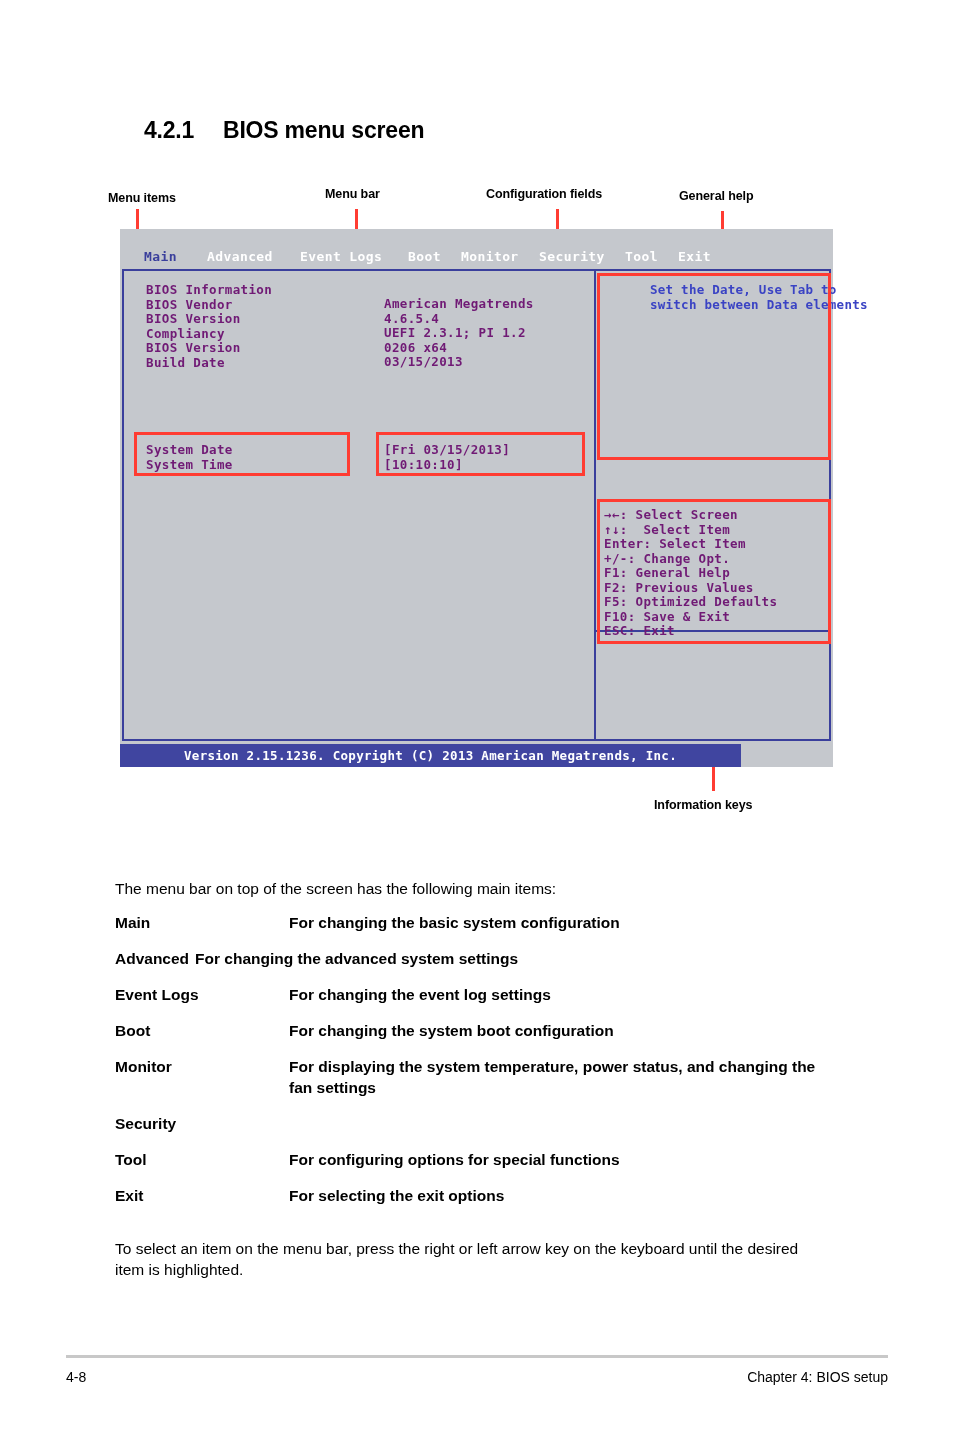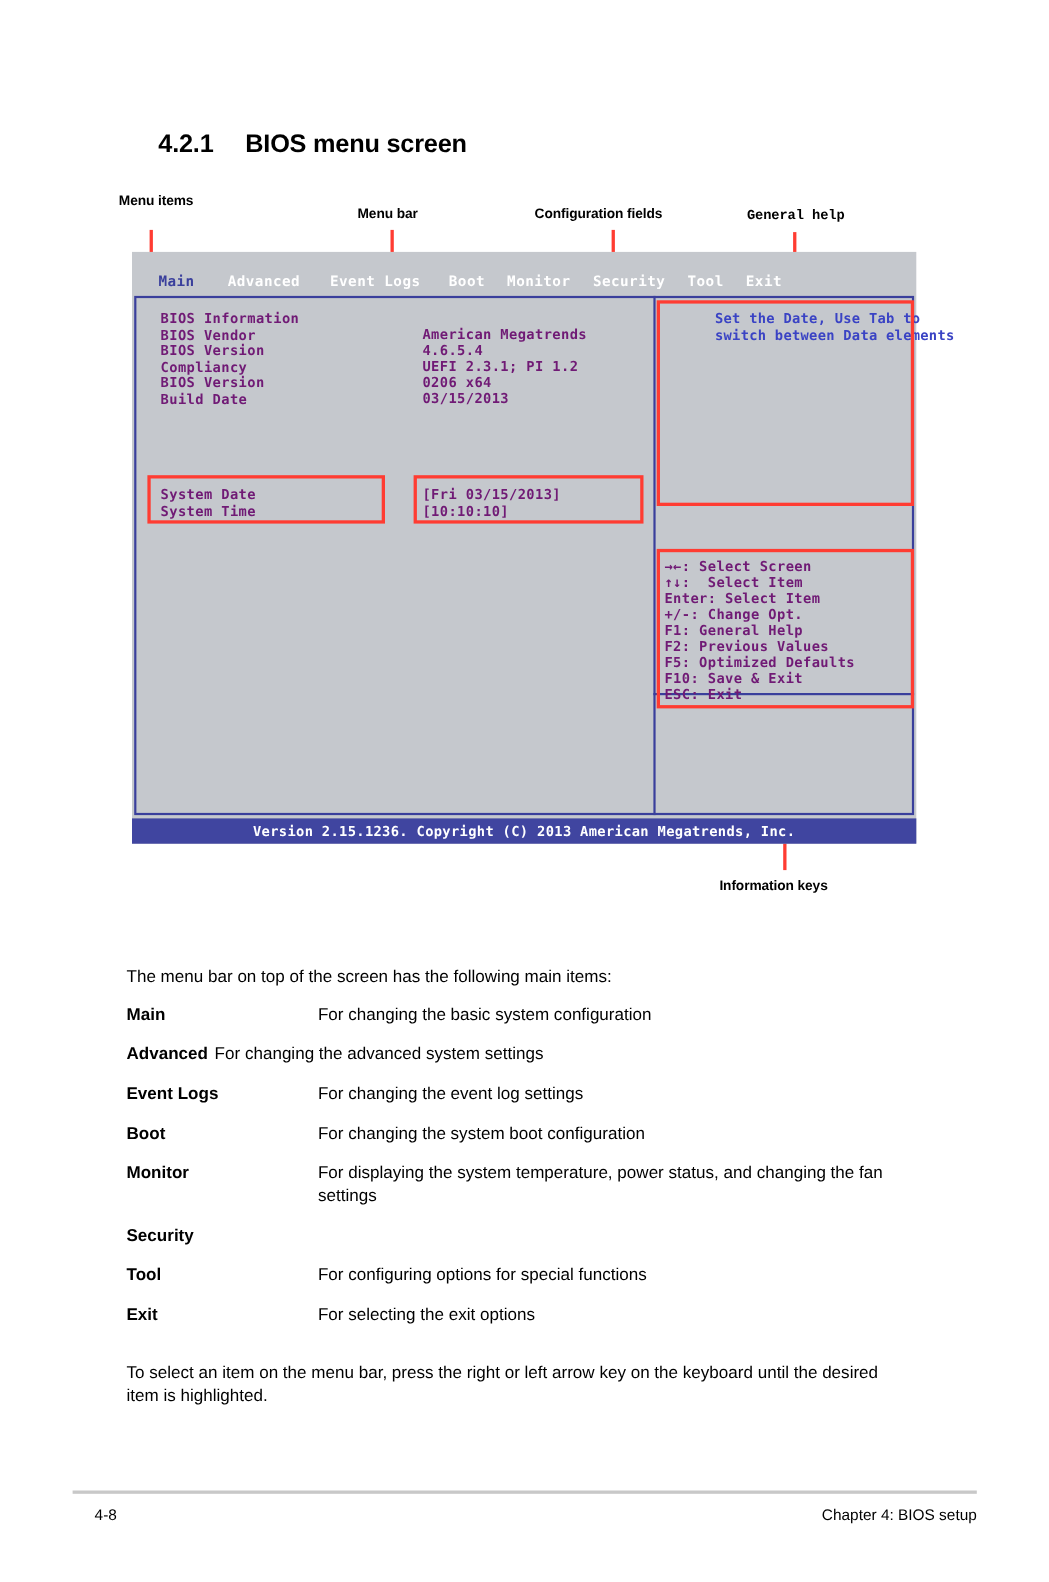--- a/index.html
+++ b/index.html
@@ -120,21 +120,21 @@
     left: 474px;
     top: 401px;
     width: 237px;
     height: 2px;
     background: #3a3f9c;
   }
 
   .bios-footer {
     position: absolute;
     left: 0; bottom: 0;
-    width: 713px;
+    width: 621px;
     height: 23px;
     background: #4045a0;
     color: #ffffff;
     font-size: 12.5px;
     font-weight: bold;
     letter-spacing: 0.3px;
     text-align: center;
     line-height: 23px;
     white-space: nowrap;
   }
@@ -178,60 +178,59 @@
     font-size: 15.5px;
     line-height: 21px;
   }
   .defrow .term {
     font-weight: bold;
     width: 174px;
     flex: 0 0 auto;
     white-space: nowrap;
   }
   .defrow.tight .term { width: auto; padding-right: 6px; }
-  .defrow .desc { flex: 1 1 auto; }
+  .defrow .desc { flex: 1 1 auto; font-weight: bold; }
 
   
   .foot-rule {
     position: absolute;
     left: 66px;
     top: 1355px;
     width: 822px;
     height: 3px;
     background: #c8c8c8;
   }
   .foot-left {
     position: absolute;
     left: 66px;
     top: 1369px;
     font-size: 14px;
-    margin-left: 20px;
   }
   .foot-right {
     position: absolute;
     right: 66px;
     top: 1369px;
     font-size: 14px;
   }
 </style>
 </head>
 <body>
 
 <div class="page">
 
   <div class="h2" style="left:115px; top:117px;text-align:center;">
     <span class="num">4.2.1</span><span>BIOS menu screen</span>
   </div>
 
   <div class="figure">
 
-    <div class="callout-label" style="left:108px; top:175px;">Menu items</div>
+    <div class="callout-label" style="left:108px; top:191px;">Menu items</div>
     <div class="callout-label" style="left:325px; top:187px;">Menu bar</div>
     <div class="callout-label" style="left:486px; top:187px;">Configuration fields</div>
-    <div class="callout-label" style="left:679px; top:189px;font-family:Liberation Mono, monospace;">General help</div>
+    <div class="callout-label" style="left:679px; top:189px;">General help</div>
     <div class="callout-label" style="left:654px; top:798px;">Information keys</div>
 
     <div class="callout-line" style="left:136px; top:209px; height:228px;"></div>
     <div class="callout-line" style="left:355px; top:209px; height:37px;"></div>
     <div class="callout-line" style="left:556px; top:209px; height:228px;"></div>
     <div class="callout-line" style="left:721px; top:211px; height:72px;"></div>
     <div class="callout-line" style="left:712px; top:645px; height:146px;"></div>
 
     <div class="bios">
 

